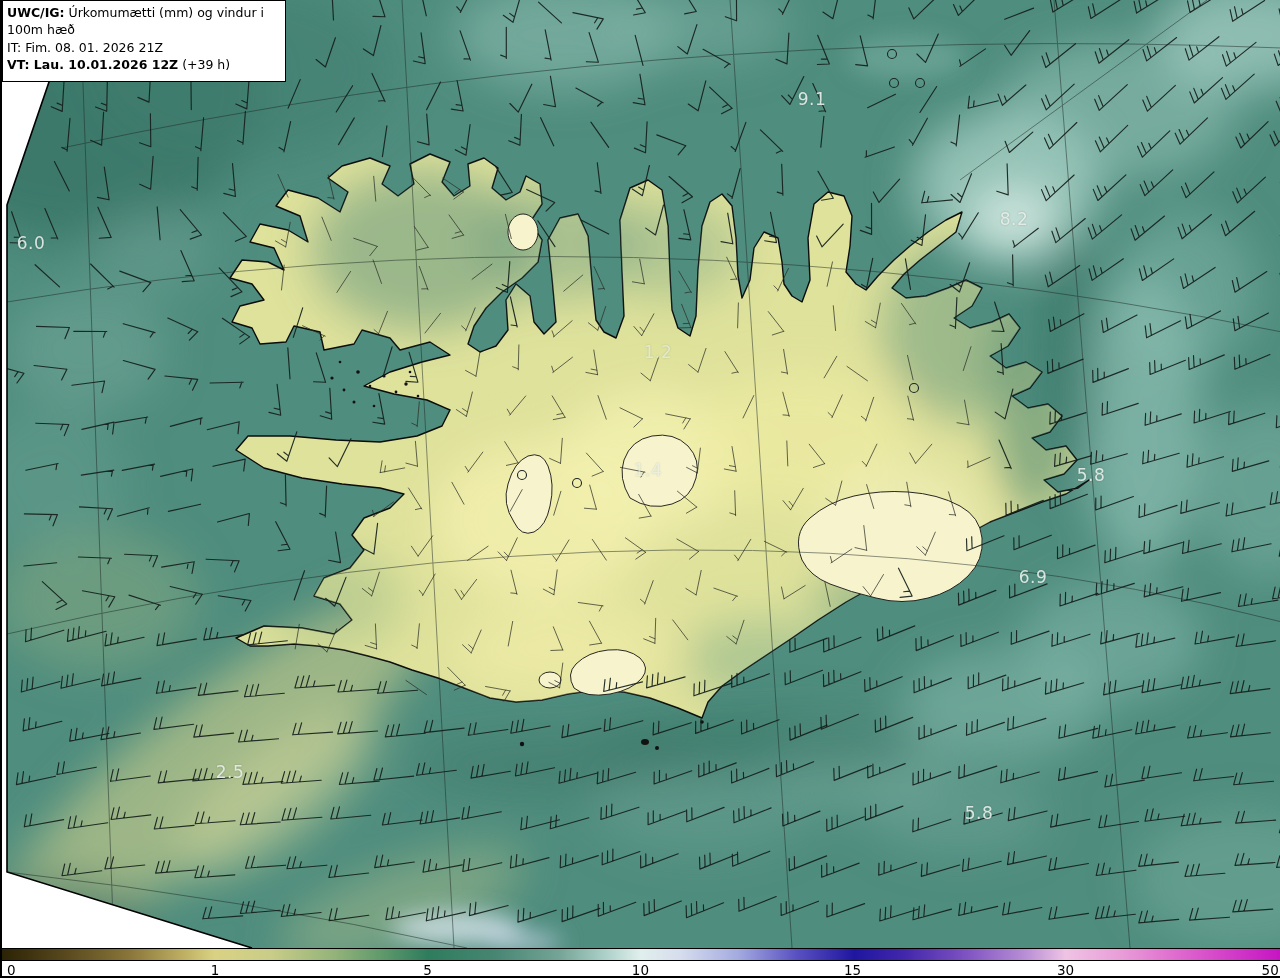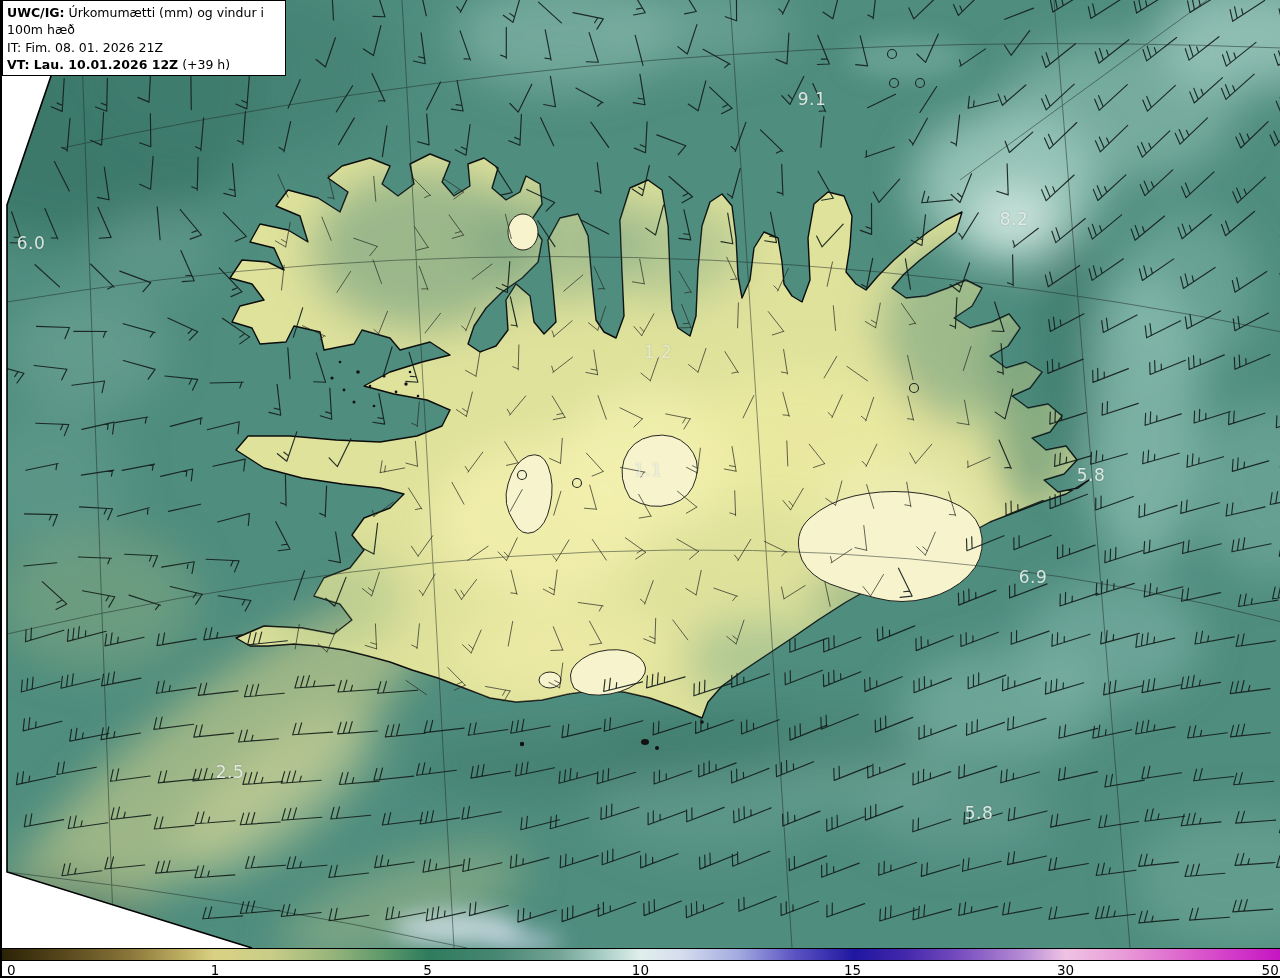--- a/index.html
+++ b/index.html
@@ -2,21 +2,21 @@
 <html><head>
 <meta charset="utf-8">
 <style>
   html,body{margin:0;padding:0;background:#ffffff;}
   #frame{position:relative;width:1280px;height:978px;overflow:hidden;background:#ffffff;
          border-left:2px solid #000;border-bottom:2px solid #000;box-sizing:border-box;
          font-family:"DejaVu Sans","Liberation Sans",sans-serif;}
   #mapsvg{position:absolute;left:0;top:0;}
   
   #titlebox{position:absolute;left:0;top:0;width:272px;background:#ffffff;
-            border:1px solid #000;padding:3px 6px 2px 4px;z-index:30;
+            border:1px solid #000;padding:3px 6px 8px 4px;z-index:30;
             font-size:12.5px;line-height:1.38;color:#000;}
   #titlebox .b{font-weight:bold;}
   
   .clabel{position:absolute;transform:translate(-50%,-50%);font-size:17px;
           color:#e7ede8;opacity:.92;z-index:12;letter-spacing:.5px;
           text-shadow:0 0 2px rgba(40,70,60,.35);}
   
   #cbar{position:absolute;left:0;top:948px;width:1280px;height:30px;z-index:25;background:#fff;}
   #cbar-band{position:absolute;left:0;top:0;width:1280px;height:13px;
              border-top:1px solid #000;border-bottom:1px solid #000;box-sizing:border-box;}
@@ -742,21 +742,21 @@
       </g>
 
   <path d="M75,0 L5,205 L5,872 L250,948" fill="none" stroke="#000" stroke-width="1.6"></path>
 </svg>
 
 <div id="labels-layer">
       <div class="clabel" style="left: 810px; top: 99px;">9.1</div>
       <div class="clabel" style="left: 29px; top: 203px; margin-top: 40px;">6.0</div>
       <div class="clabel" style="left: 1012px; top: 219px;">8.2</div>
       <div class="clabel" style="left: 656px; top: 352px; opacity: 0.62;">1.2</div>
-      <div class="clabel" style="left: 646px; top: 470px; opacity: 0.62;">1.1</div>
+      <div class="clabel" style="left: 646px; top: 470px; opacity: 0.62;">1.4</div>
       <div class="clabel" style="left: 1089px; top: 475px;">5.8</div>
       <div class="clabel" style="left: 1031px; top: 577px;">6.9</div>
       <div class="clabel" style="left: 228px; top: 772px;">2.5</div>
       <div class="clabel" style="left: 958px; top: 813px; margin-left: 19px;">5.8</div>
     </div>
 
 <div id="titlebox">
   <div><span class="b">UWC/IG:</span><span> Úrkomumætti (mm) og vindur i 100m hæð</span></div>
   <div>IT: Fim. 08. 01. 2026 21Z</div>
   <div><span class="b">VT: Lau. 10.01.2026 12Z</span><span> (+39 h)</span></div>

